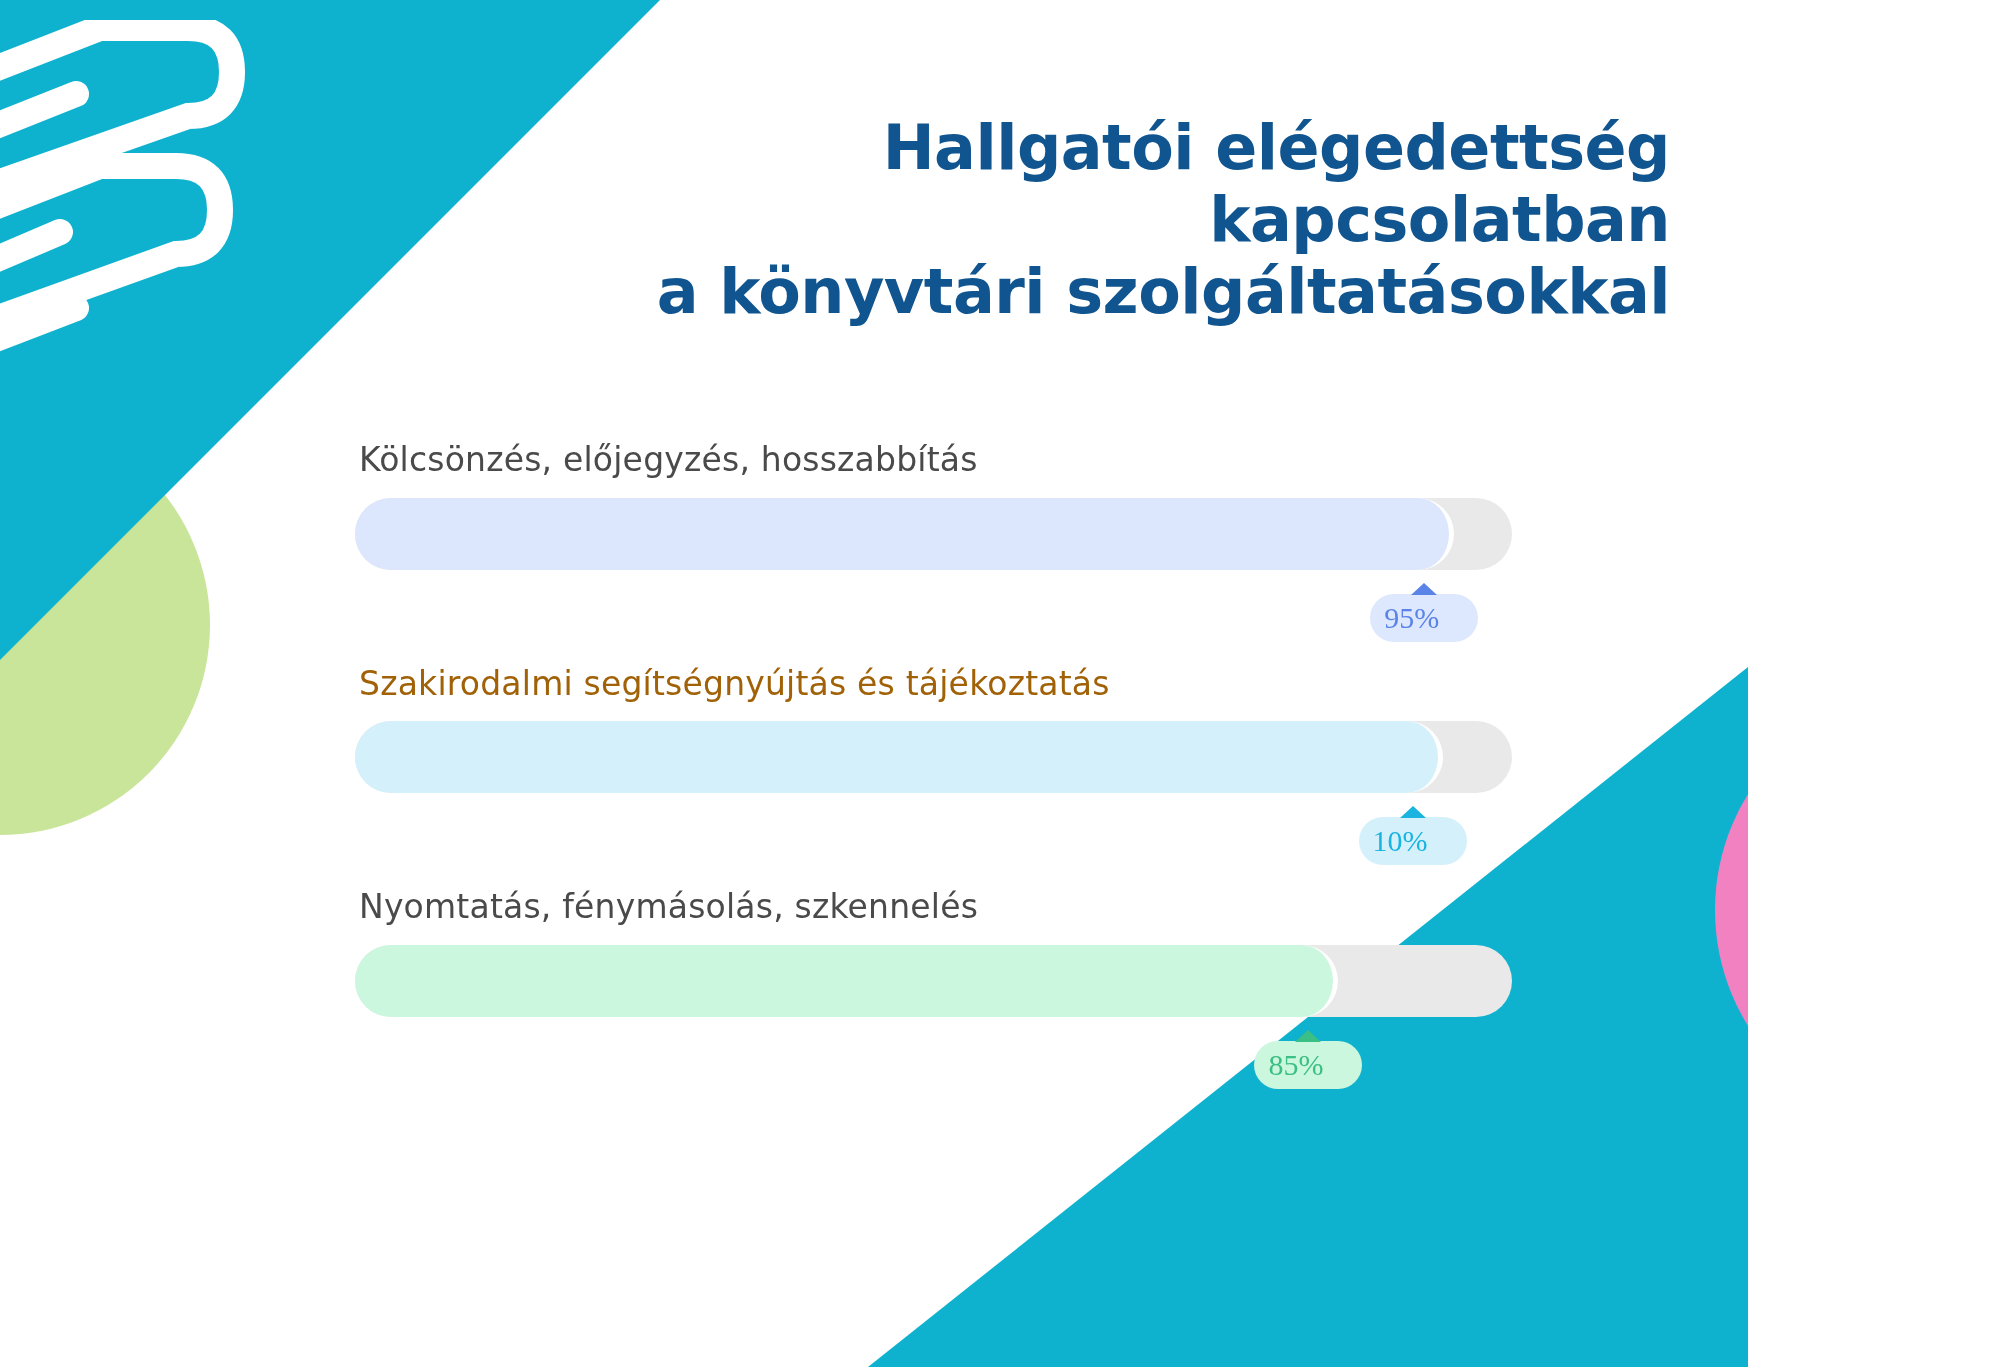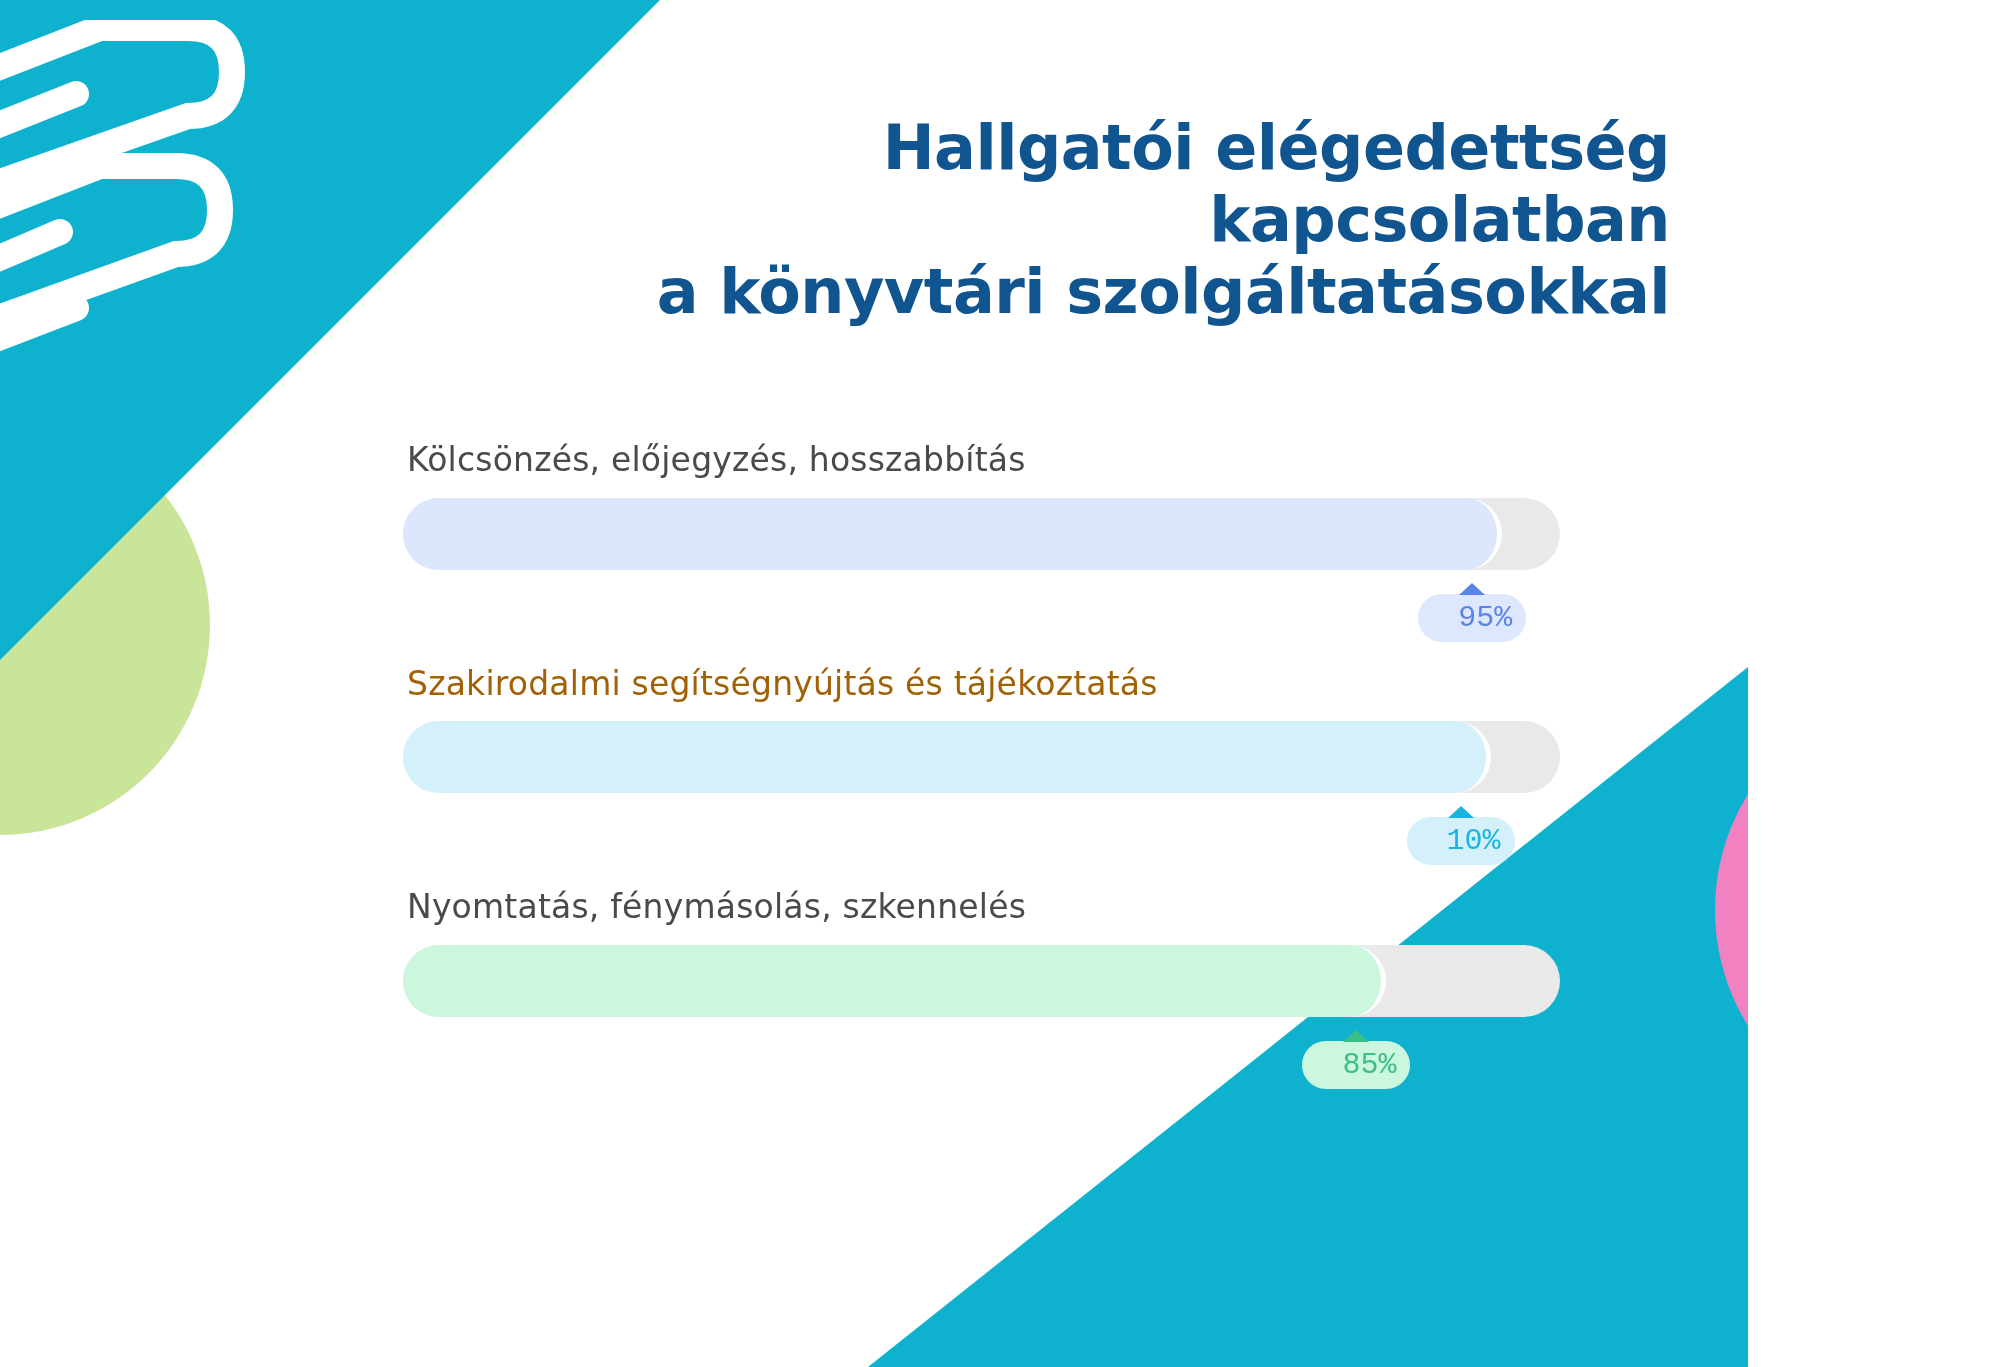--- a/index.html
+++ b/index.html
@@ -62,40 +62,40 @@
     position:absolute;right:78px;top:112px;width:1280px;
     text-align:right;color:#10558F;
     font-family:"DejaVu Sans",sans-serif;
     font-weight:bold;font-size:62px;line-height:1.16;
     letter-spacing:-0.5px;z-index:6;
   }
   .title .tl{display:block;white-space:nowrap;}
 
   
   .chart{position:absolute;left:355px;top:440px;width:1160px;z-index:6;}
-  .row{position:relative;margin-bottom:18px;margin-left:48px;}
+  .row{position:relative;margin-bottom:18px;}
   .row-label{
     color:#4A4A4A;font-family:"DejaVu Sans",sans-serif;
     font-size:33px;line-height:1.2;letter-spacing:0.2px;
     margin-left:4px;margin-bottom:18px;white-space:nowrap;
   }
   .track{
     position:relative;width:1157px;height:72px;border-radius:36px;
     background:#E9E9E9;
   }
   .fill{
     position:absolute;left:0;top:0;height:72px;border-radius:36px;
     box-sizing:border-box;border-right:5px solid #ffffff;
   }
   .badge-wrap{position:relative;height:62px;margin-top:14px;}
   .badge{
     position:absolute;top:10px;transform:translateX(-50%);
     min-width:108px;height:48px;border-radius:24px;
-    display:flex;align-items:center;justify-content:flex-end;
-    font-family:Liberation Mono, monospace;font-size:30px;
+    display:flex;align-items:center;justify-content:flex-start;
+    font-family:Liberation Serif, serif;font-size:30px;
     padding:0 14px;box-sizing:border-box;white-space:nowrap;
   }
   .badge .tail{
     position:absolute;top:-11px;left:50%;transform:translateX(-50%);
     width:0;height:0;border-left:13px solid transparent;
     border-right:13px solid transparent;border-bottom:12px solid currentColor;
   }
 </style>
 </head>
 <body>

